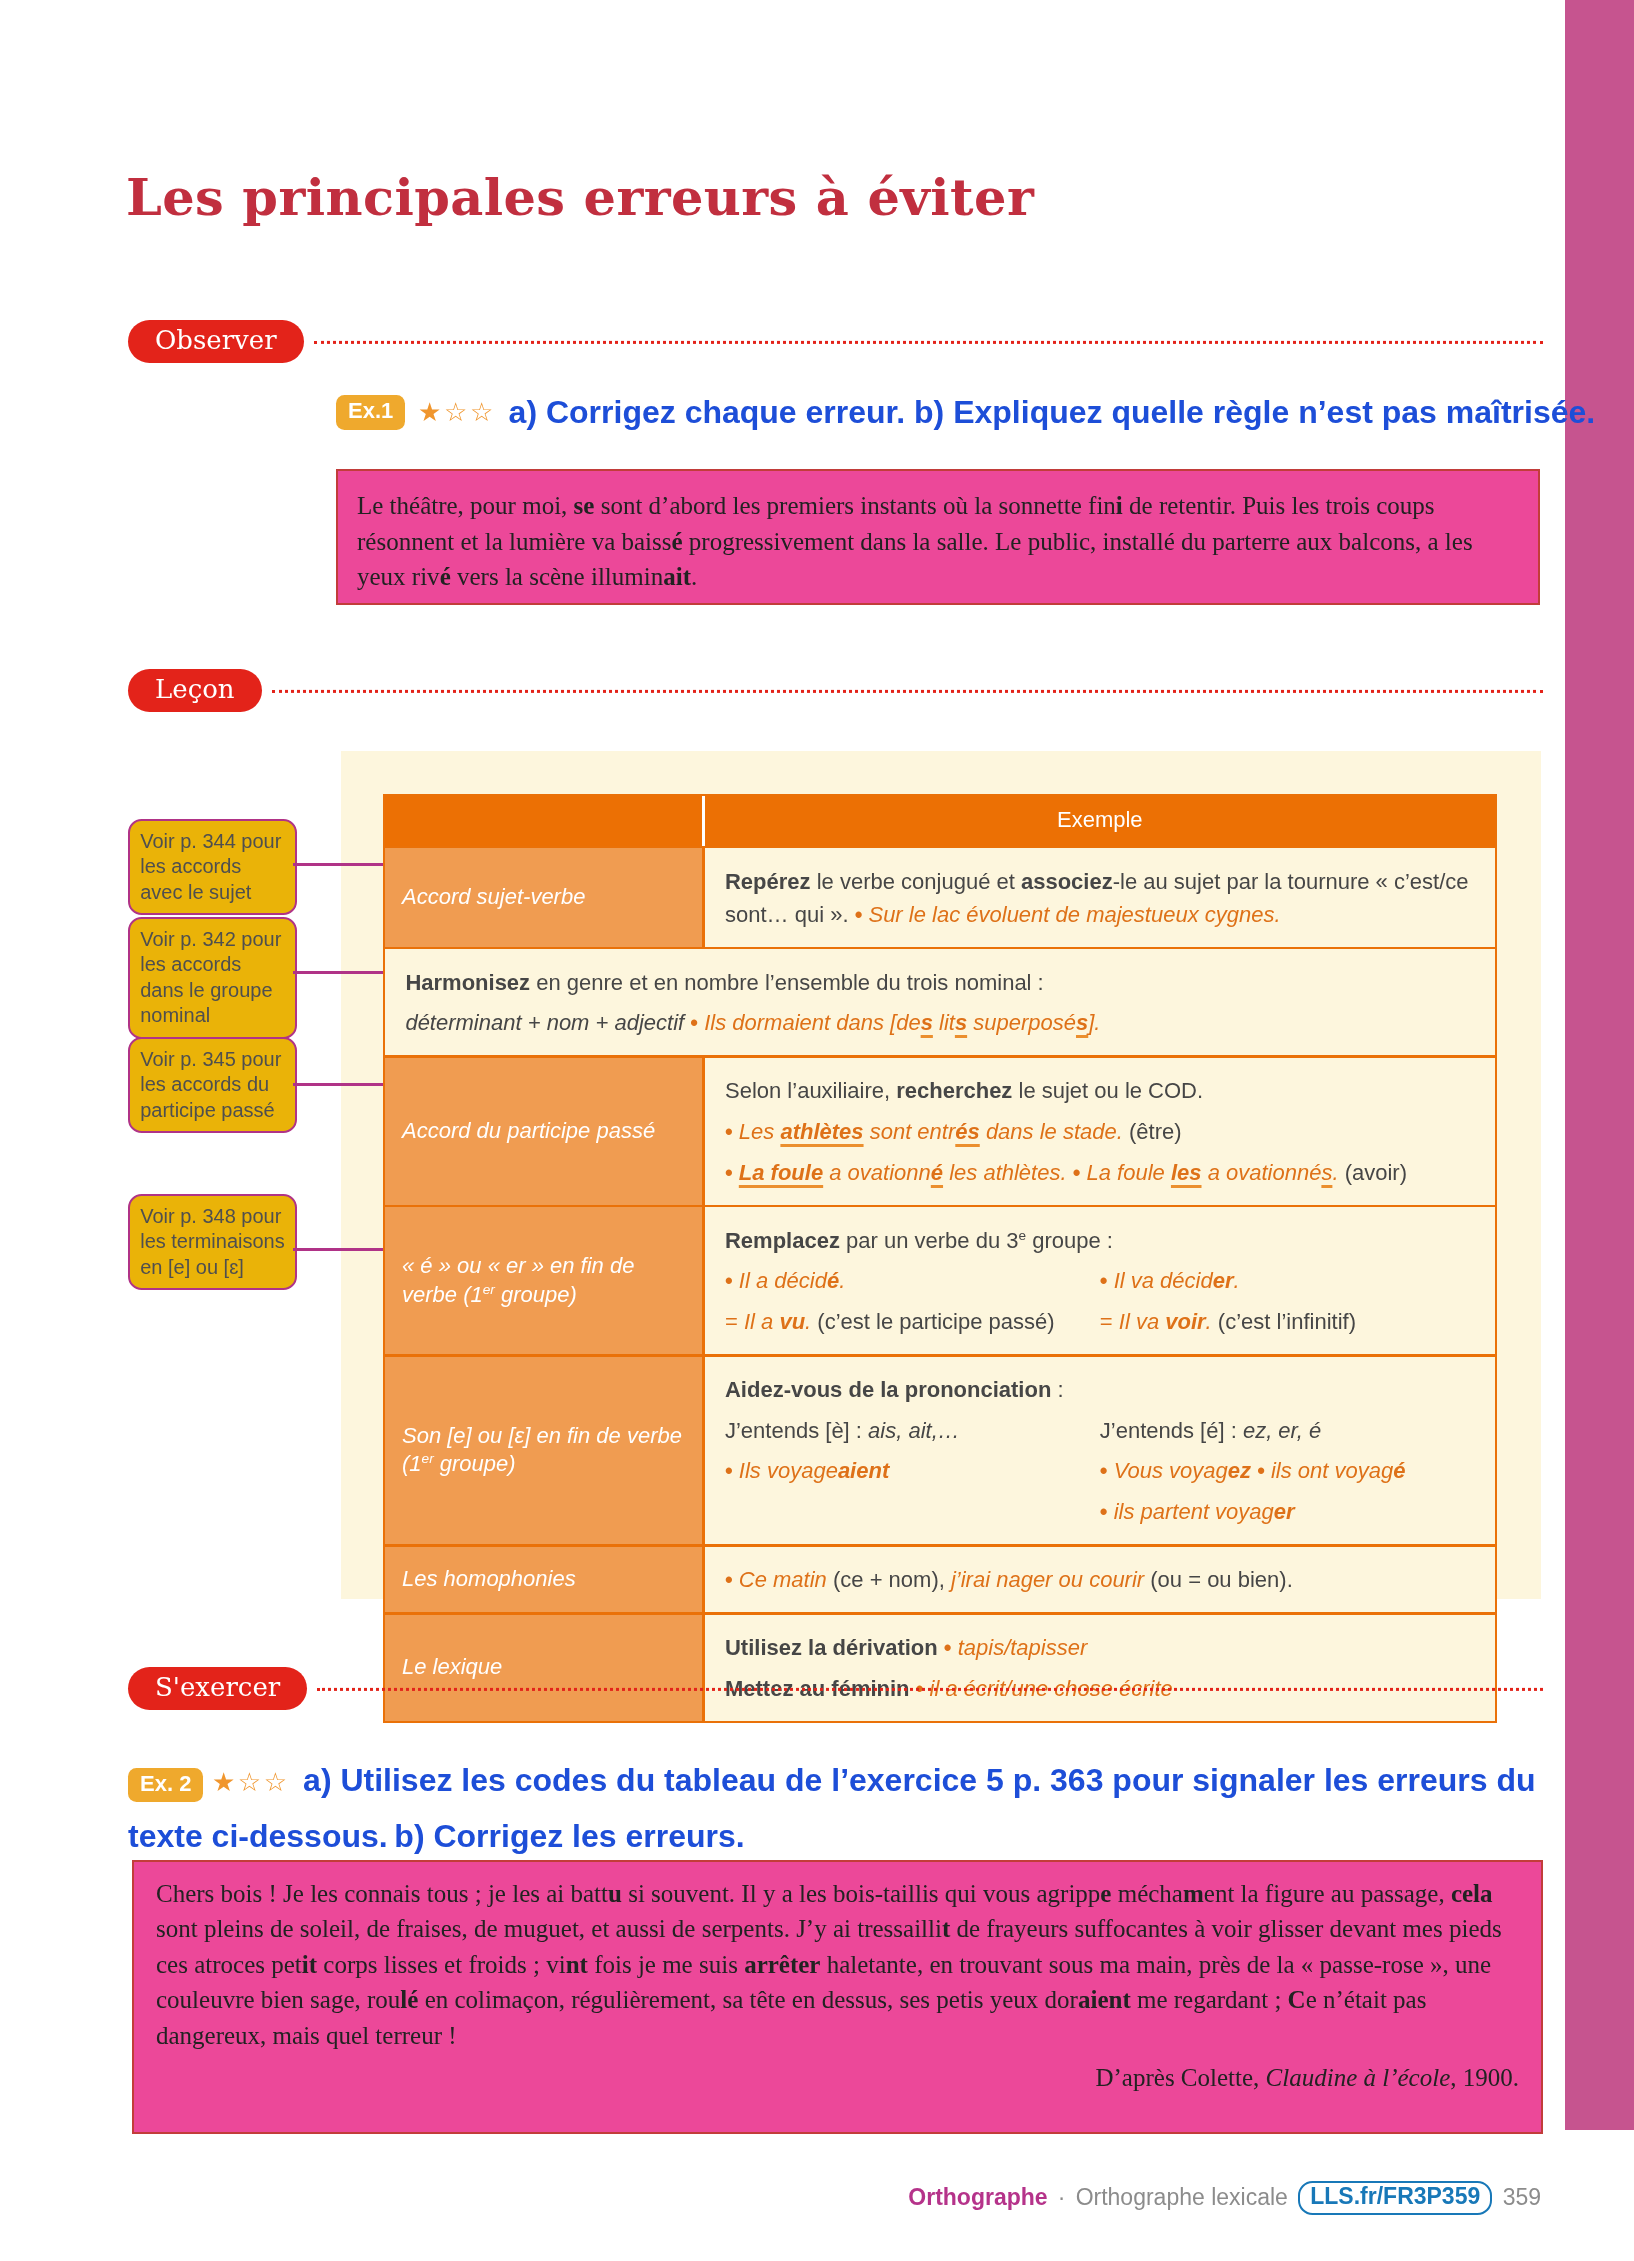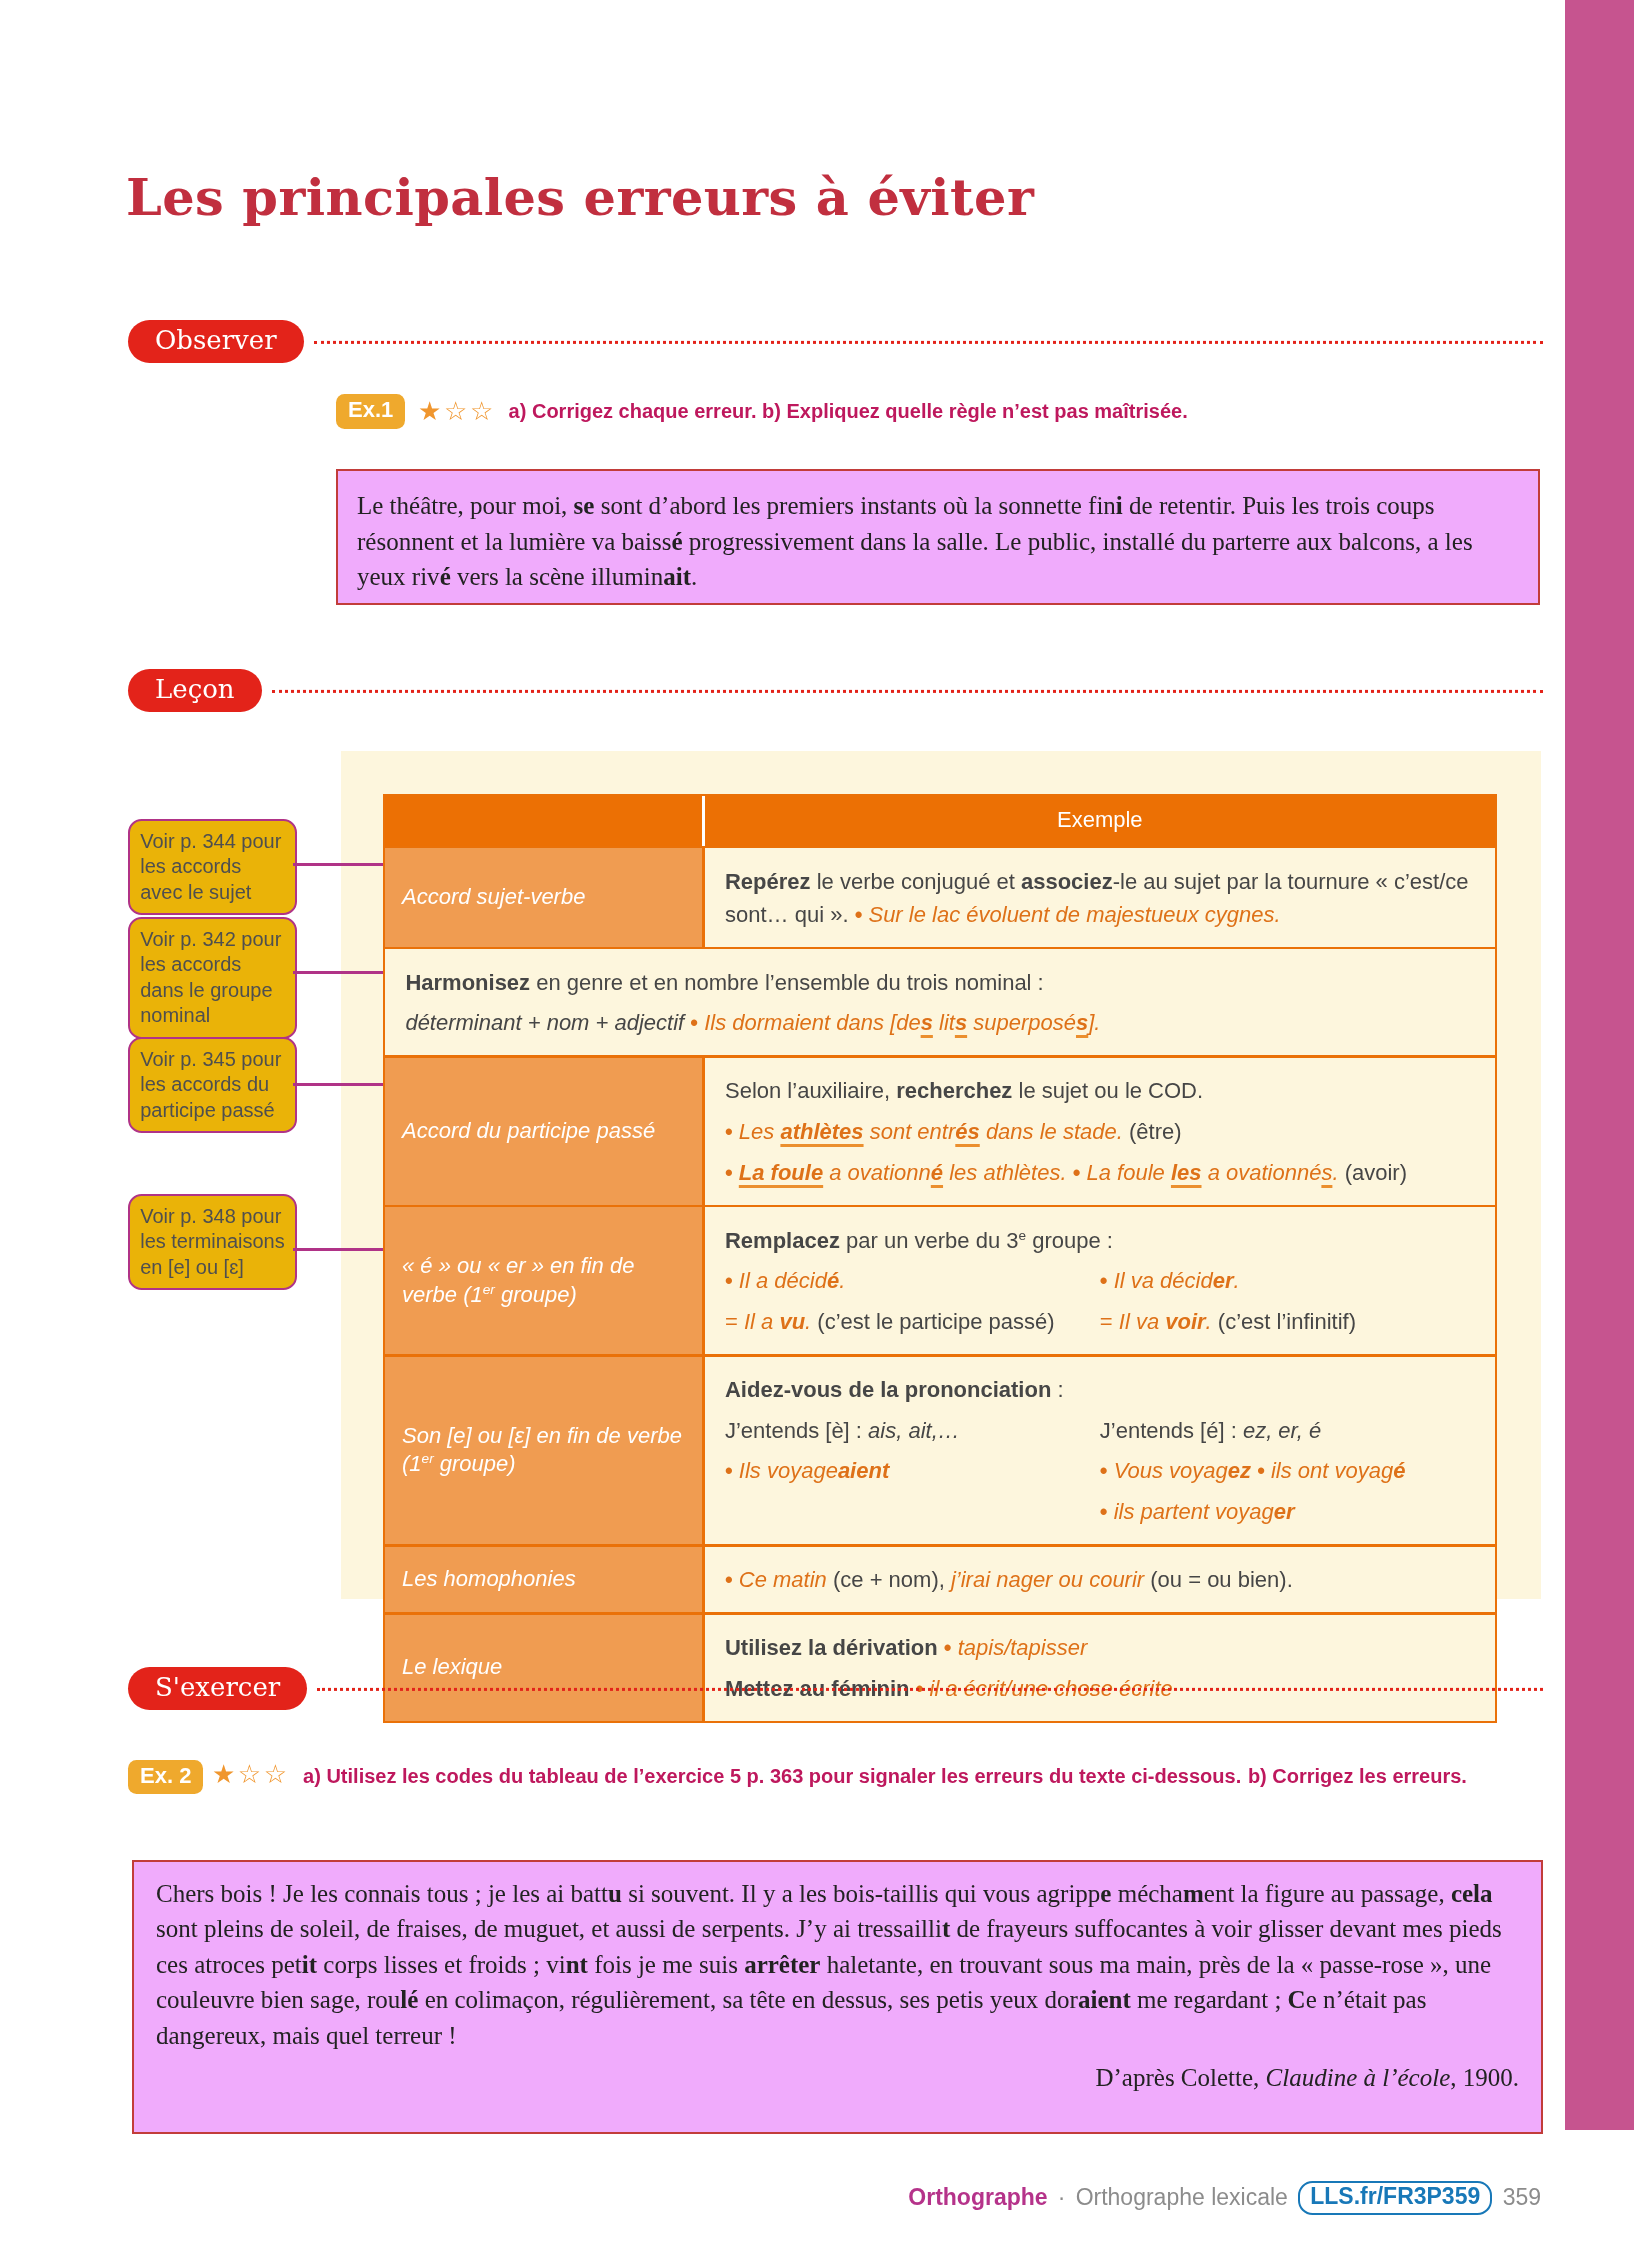--- a/index.html
+++ b/index.html
@@ -15,28 +15,28 @@
   
   .section-row{position:absolute;left:128px;width:1415px;display:flex;align-items:center;text-align:right;}
   .row-observer{top:320px;} .row-lecon{top:669px;} .row-sexercer{top:1667px;}
   .pill{background:#e3231a;color:#fff;font-family:"DejaVu Serif", serif;font-size:26px;
     padding:6px 27px 8.5px;border-radius:23px;white-space:nowrap;line-height:1.1;}
   .dots{flex:1;height:0;border-bottom:3.4px dotted #e3231a;margin-left:10.2px;transform:translateY(0.9px);}
   
   .ex-badge{background:#efa92d;color:#fff;font-weight:bold;font-size:22px;
     padding:3.4px 12px 6px;border-radius:8.5px;white-space:nowrap;}
   .stars{color:#f0962e;font-size:26px;letter-spacing:2.6px;white-space:nowrap;}
-  .ex-instruction{color:#be185d;font-weight:bold;font-size:20px;}
+  .ex-instruction{color:#1d4ed8;font-weight:bold;font-size:32px;}
   .ex1-head{position:absolute;left:336px;top:394px;display:flex;align-items:center;gap:12.8px;}
   .ex2-head{position:absolute;left:128px;top:1752px;width:1427px;
     font-size:24px;line-height:1.75;color:#3a3a3a;}
   .ex2-head .ex-badge{margin-right:8.5px;margin-top:30px;}
   .ex2-head .stars{margin-right:6.8px;}
   
-  .text-box{position:absolute;background:#f0abfc;border:2.6px solid #c23d3a;box-sizing:border-box;}
+  .text-box{position:absolute;background:#ec4899;border:2.6px solid #c23d3a;box-sizing:border-box;}
   .box1{left:336px;top:469px;width:1204px;height:136px;padding:17px 19px;}
   .box2{left:132px;top:1860px;width:1411px;height:274px;padding:13.6px 22px;}
   .serif{font-family:"Liberation Serif", serif;font-size:25px;color:#222;line-height:1.42;margin:0;}
   .attribution{text-align:right;margin-top:6.8px;}
   
   .cream-panel{position:absolute;left:341px;top:751px;width:1200px;height:848px;background:#fdf6dd;}
   
   .sidenote{position:absolute;left:128px;width:169px;box-sizing:border-box;background:#eab308;
     border:2.6px solid #b03387;border-radius:13.6px;padding:7.7px 10.2px;
     font-size:20px;line-height:1.28;color:#4f4f4f;}

